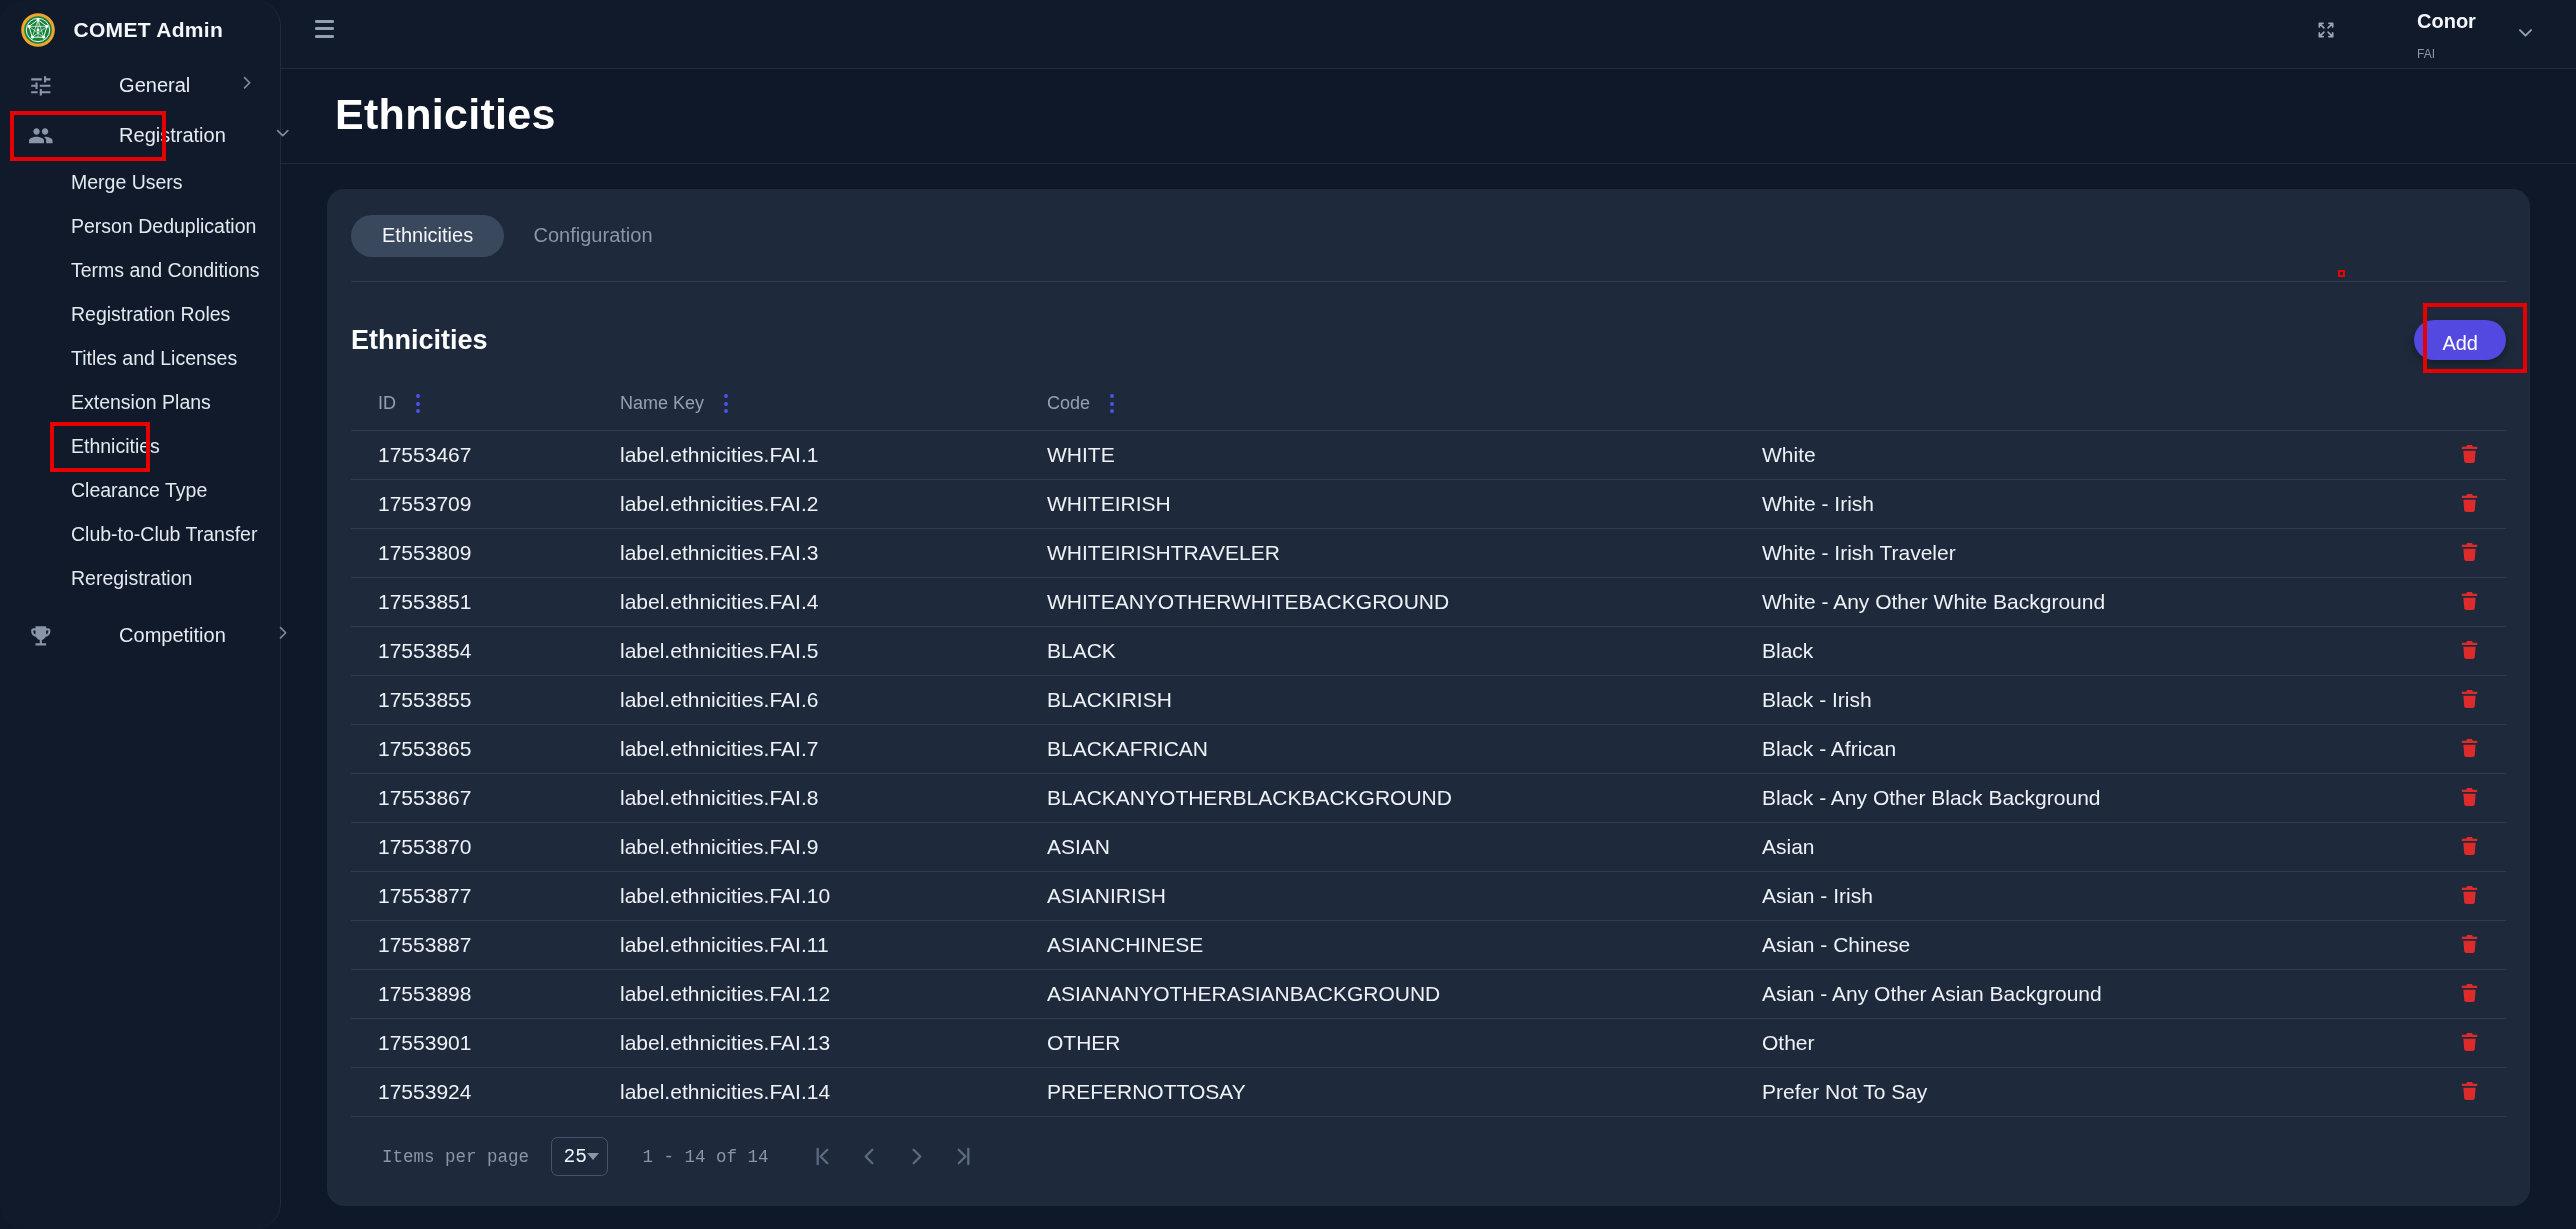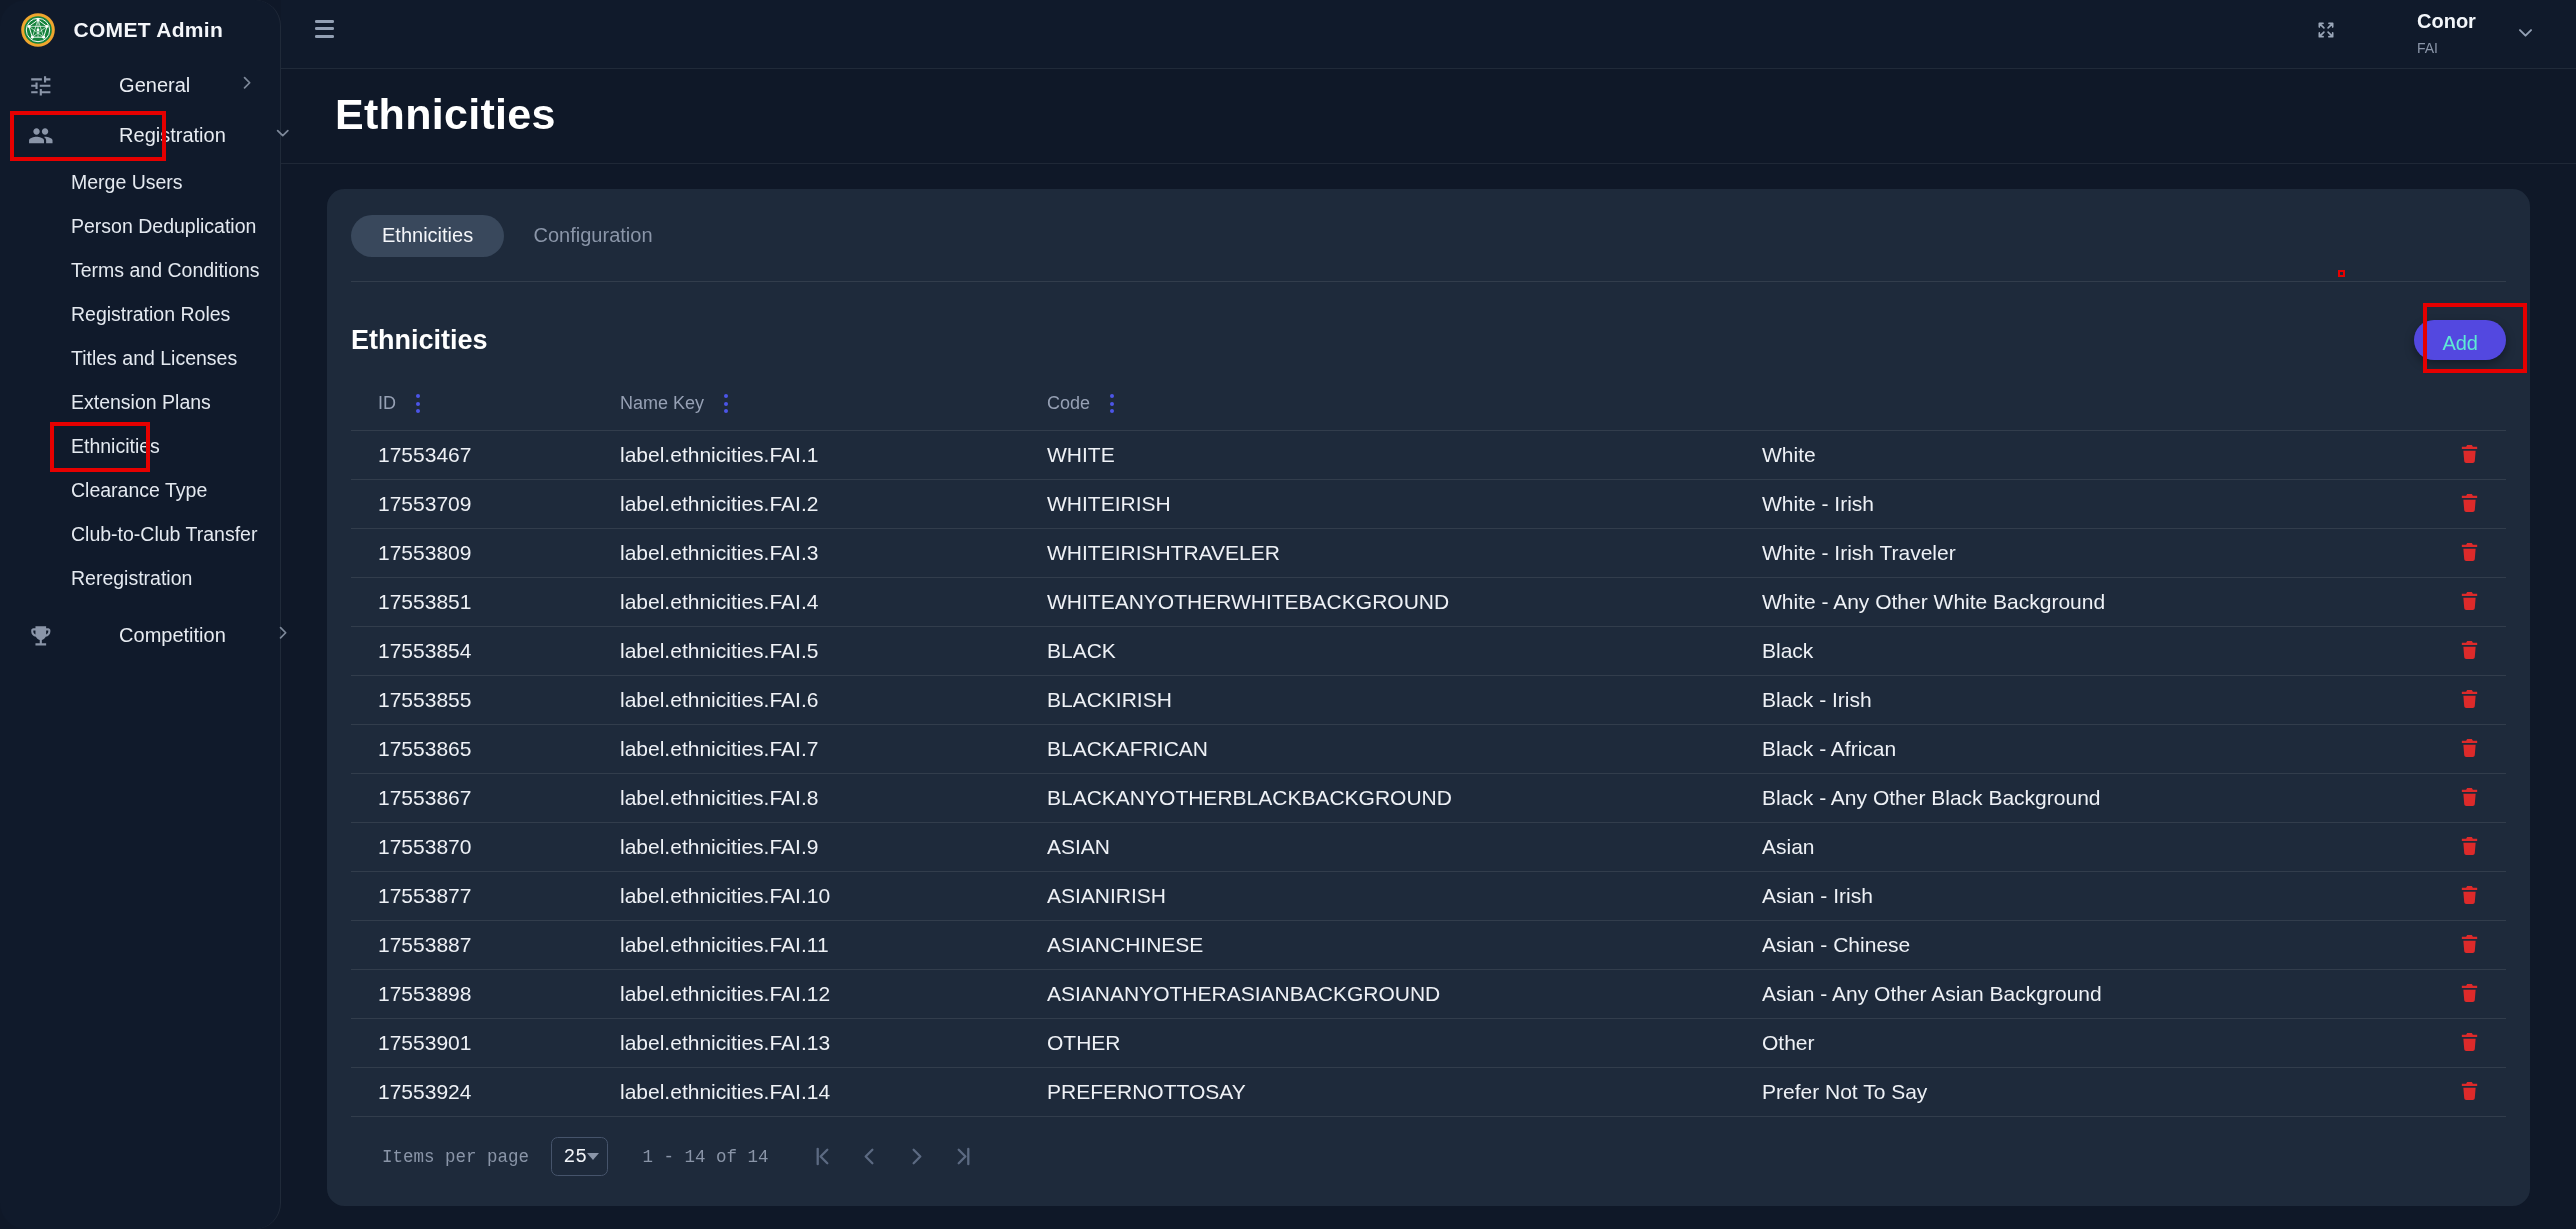--- a/index.html
+++ b/index.html
@@ -37,37 +37,37 @@
   .nav-item.competition{margin-top:10px;}
 
   
   .topbar{position:absolute;left:281px;top:0;width:2295px;height:69px;background:var(--panel-bg);border-bottom:0.7px solid var(--soft-border);}
   .hamburger{position:absolute;left:34px;top:20px;width:19px;height:17.5px;display:flex;flex-direction:column;justify-content:space-between;cursor:pointer;}
   .hamburger span{display:block;height:2.7px;border-radius:1.3px;background:#93a0b4;}
   .fs-icon{position:absolute;left:2035px;top:19.5px;width:20px;height:20px;color:#9aa6b8;cursor:pointer;}
   .fs-icon svg{width:20px;height:20px;}
   .user-block{position:absolute;left:2136px;top:10.8px;cursor:pointer;}
   .user-name{color:#f3f6fa;font-size:20px;font-weight:600;line-height:21.5px;}
-  .user-org{color:var(--muted);font-size:14px;line-height:17.5px;margin-top:8px;}
+  .user-org{color:var(--muted);font-size:12px;line-height:17.5px;margin-top:14px;}
   .user-chev{position:absolute;left:2235px;top:23px;color:#93a0b4;}
   .user-chev svg{width:19px;height:19px;}
 
   
   .page-title{position:absolute;left:335px;top:90px;color:#ffffff;font-size:43px;font-weight:800;letter-spacing:0.3px;}
   .title-divider{position:absolute;left:281px;top:163px;width:2295px;height:0.7px;background:var(--soft-border);}
 
   
   .card{position:absolute;left:327px;top:189px;width:2203px;height:1017px;background:var(--card-bg);border-radius:17.5px;padding:0 24px;}
   .tabs-row{margin-top:25.6px;height:42px;display:flex;align-items:center;gap:24px;}
   .tab-pill{height:42px;padding:0 31px;border-radius:23px;background:var(--pill-bg);display:flex;align-items:center;color:#f4f6fa;font-size:20px;font-weight:500;cursor:pointer;}
   .tab-plain{color:var(--muted);font-size:20px;cursor:pointer;padding:0 5.4px;}
   .tabs-divider{margin-top:24px;height:0.7px;background:var(--divider);}
   .heading-row{margin-top:30px;height:58px;display:flex;align-items:center;justify-content:space-between;}
   .card-heading{color:#ffffff;font-size:27px;font-weight:700;}
-  .add-btn{height:40px;padding:12px 28px;border:none;border-radius:672px;background:var(--accent);color:#5eead4;font-size:20px;font-family:inherit;font-weight:500;cursor:pointer;box-shadow:0 4px 9.4px rgba(0,0,0,.35);}
+  .add-btn{height:40px;padding:12px 28px;border:none;border-radius:672px;background:var(--accent);color:#ffffff;font-size:20px;font-family:inherit;font-weight:500;cursor:pointer;box-shadow:0 4px 9.4px rgba(0,0,0,.35);}
 
   
   .table{margin-top:8px;}
   .thead,.trow{display:grid;grid-template-columns:242px 427px 715px 1fr 74px;align-items:center;padding-left:27px;}
   .thead{height:54px;border-bottom:0.7px solid var(--divider);}
   .th{display:flex;align-items:center;gap:17.5px;color:var(--header-text);font-size:18px;}
   .dots{display:flex;flex-direction:column;gap:3.4px;cursor:pointer;padding:2.7px;}
   .dots i{width:4px;height:4px;border-radius:50%;background:#4c55e8;display:block;}
   .trow{height:49px;border-bottom:0.7px solid var(--divider);cursor:pointer;}
   .td{color:var(--text);font-size:21px;font-weight:400;overflow:hidden;white-space:nowrap;}

